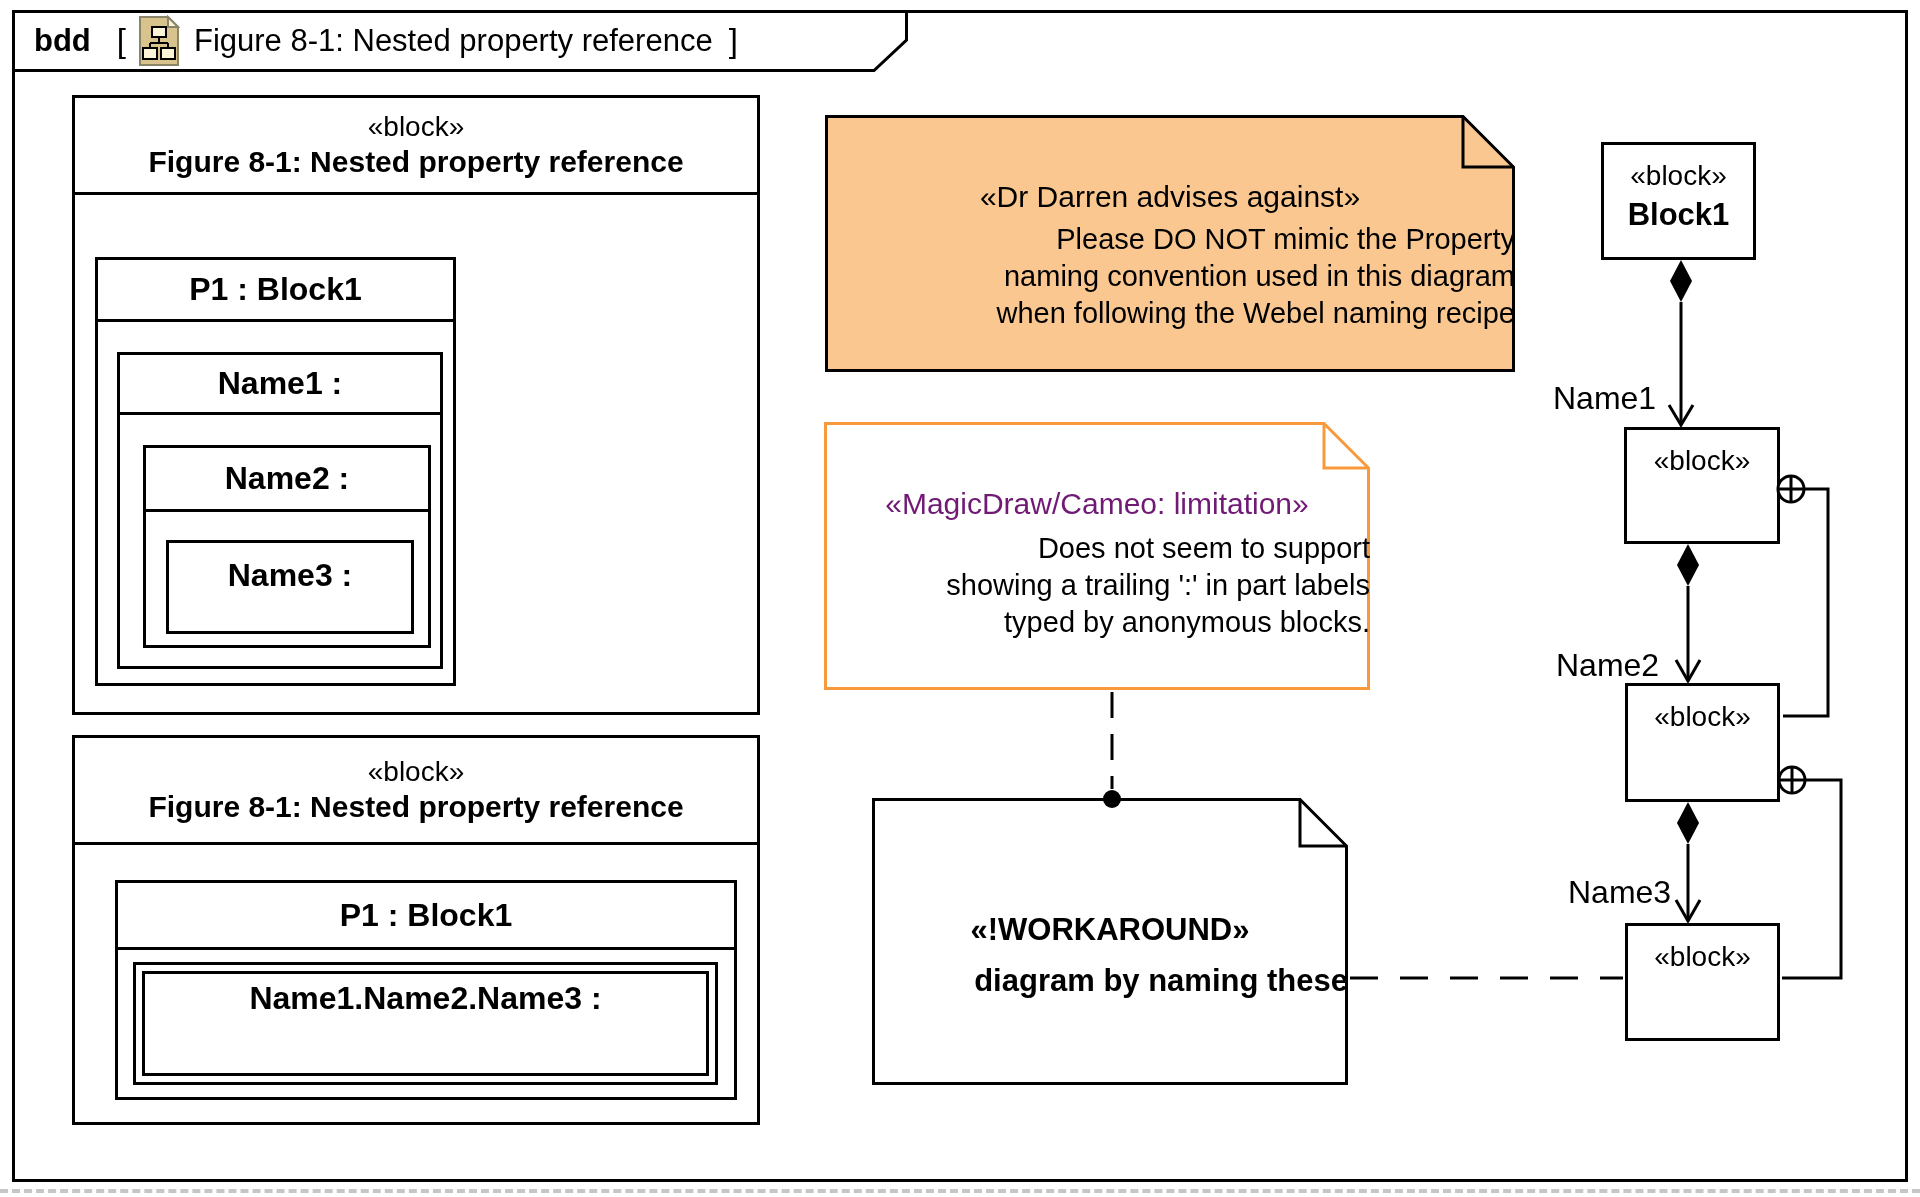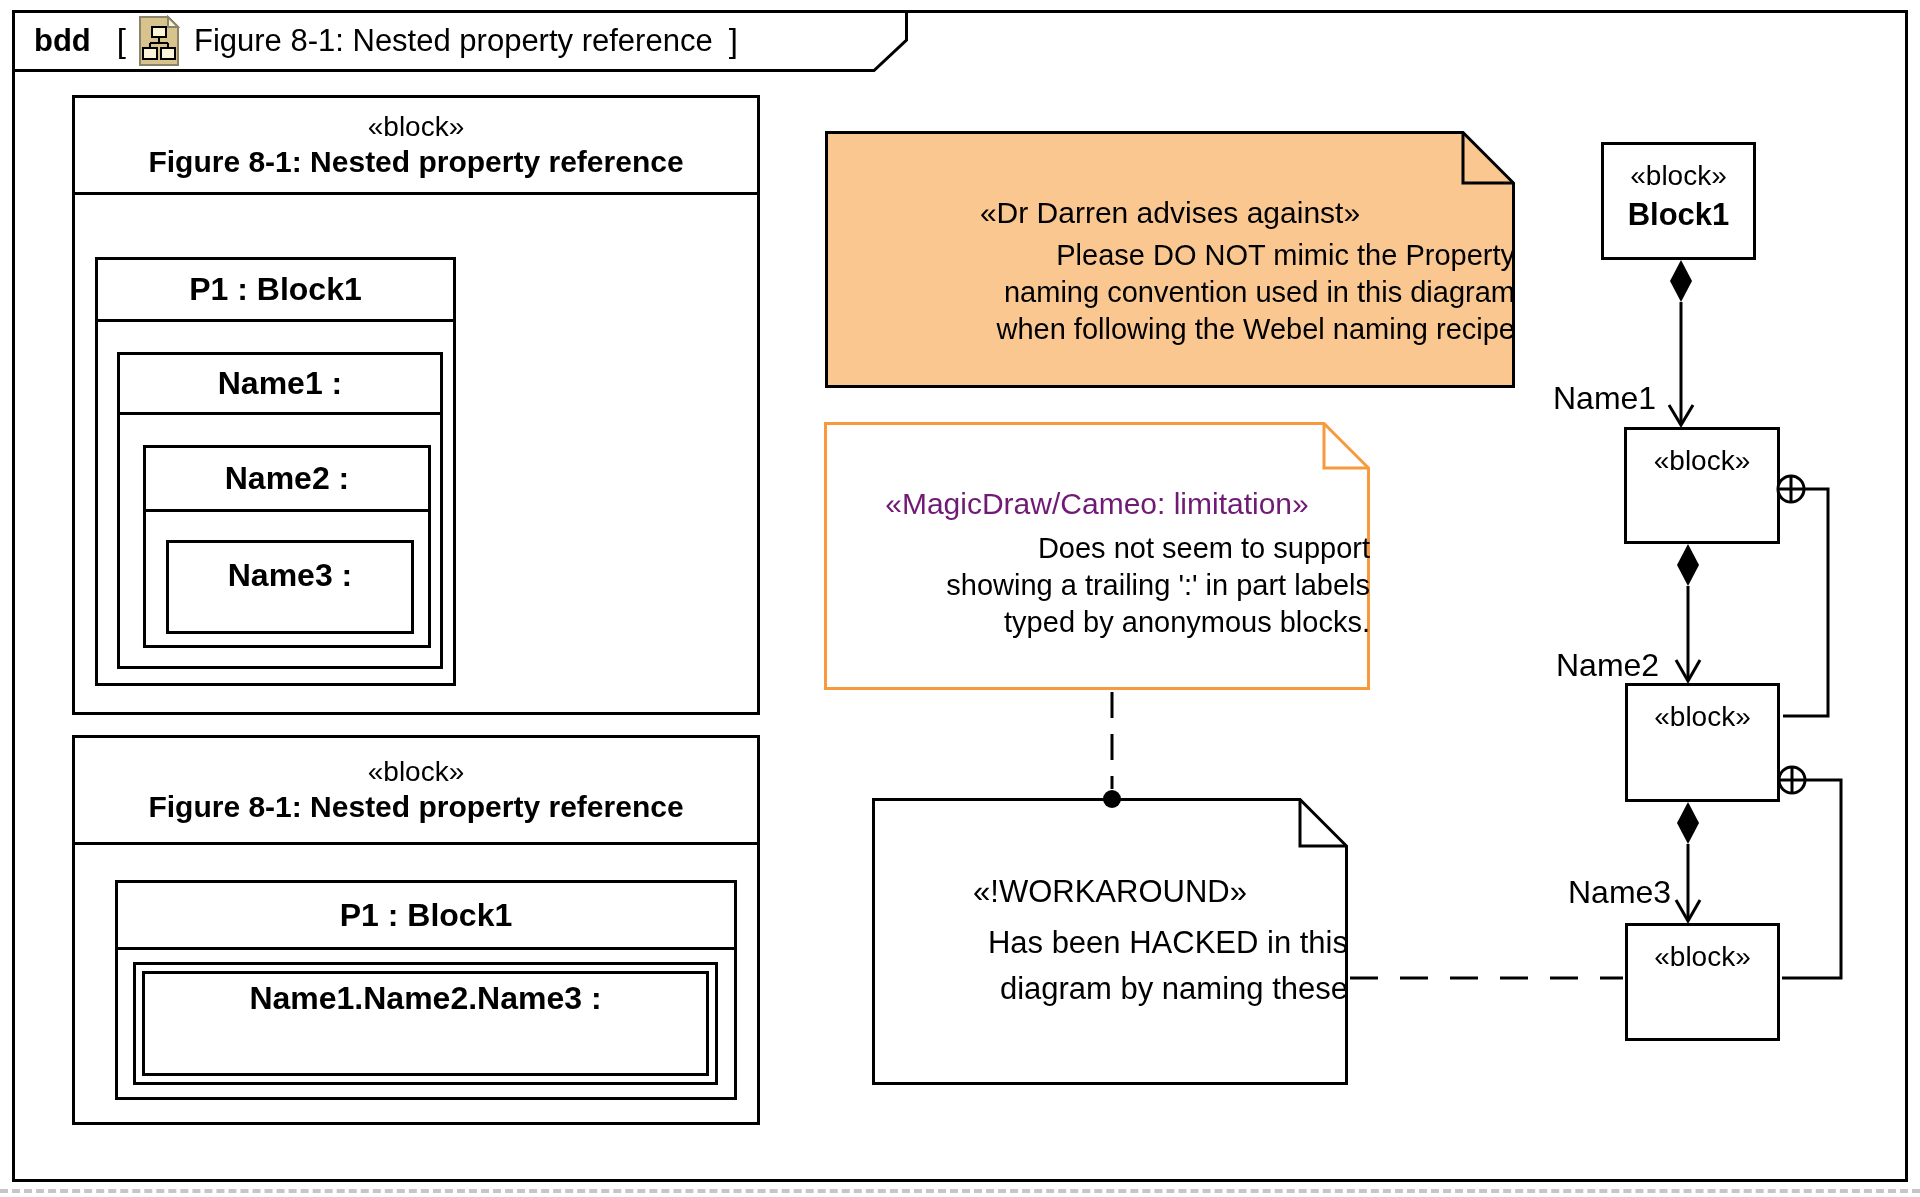--- a/index.html
+++ b/index.html
@@ -96,21 +96,21 @@
     <div class="box-hd" style="height:67px;">
         <span class="part-lbl">P1 : Block1</span>
       </div>
   </div>
   <div class="dbl-outer" style="left:133px;top:962px;width:585px;height:123px;">
     <div class="dbl-inner">
       <span class="part-lbl">Name1.Name2.Name3 :</span>
     </div>
   </div>
 
-  <div class="note" style="left:825px;top:131px;width:690px;height:257px;">
+  <div class="note" style="left:825px;top:115px;width:690px;height:257px;">
     <svg class="note-bg" width="690" height="257" viewBox="0 0 690 257">
       <path d="M1.5,1.5 L638,1.5 L688.5,52 L688.5,255.5 L1.5,255.5 Z" stroke="#000" stroke-width="3" fill="#F9C78F"></path>
       <path d="M638,1.5 L638,52 L688.5,52" fill="none" stroke="#000" stroke-width="3"></path>
     </svg>
     <div class="note-body" style="padding-top:64px;">
       <div class="note-st">«Dr Darren advises against»</div>
       <div style="height:6px;"></div>
       <div class="note-ln">Please DO NOT mimic the Property</div>
       <div class="note-ln">naming convention used in this diagram</div>
       <div class="note-ln">when following the Webel naming recipe</div>
@@ -129,24 +129,23 @@
       <div class="note-ln">showing a trailing ':' in part labels</div>
       <div class="note-ln">typed by anonymous blocks.</div>
     </div>
   </div>
 
   <div class="note wk" style="left:872px;top:798px;width:476px;height:287px;">
     <svg class="note-bg" width="476" height="287" viewBox="0 0 476 287">
       <path d="M1.5,1.5 L428,1.5 L474.5,48 L474.5,285.5 L1.5,285.5 Z" fill="#ffffff" stroke="#000" stroke-width="3"></path>
       <path d="M428,1.5 L428,48 L474.5,48" fill="none" stroke="#000" stroke-width="3"></path>
     </svg>
-    <div class="note-body" style="padding-top:76px;">
+    <div class="note-body" style="padding-top:114px;font-weight:bold;">
       <div class="note-st" style="font-size:31px;">«!WORKAROUND»</div>
       <div style="height:10px;"></div>
-      <div class="note-ln">Has been HACKED in this</div>
       <div class="note-ln">diagram by naming these</div>
     </div>
   </div>
 
   <div class="sbox" style="left:1601px;top:142px;width:155px;height:118px;">
     <span class="st">«block»</span>
     <span class="nm">Block1</span>
   </div>
   <div class="sbox" style="left:1624px;top:427px;width:156px;height:117px;">
     <span class="st">«block»</span>

